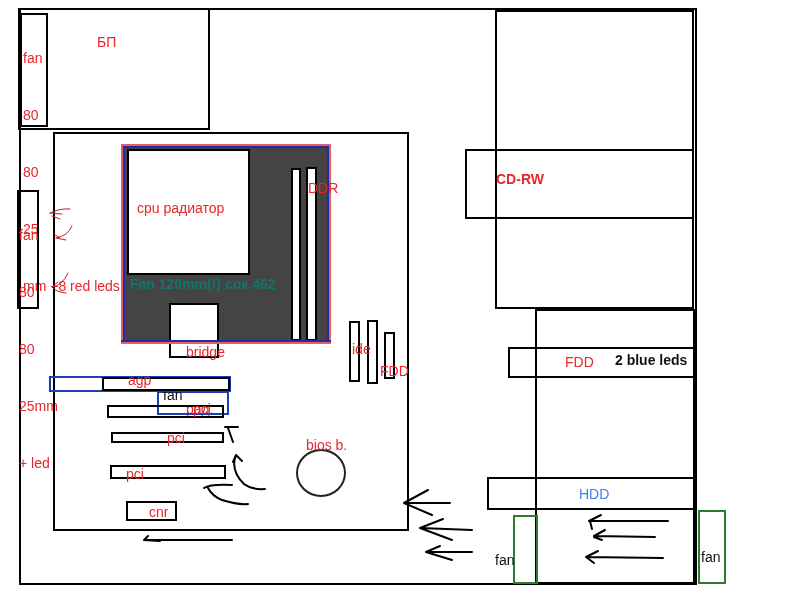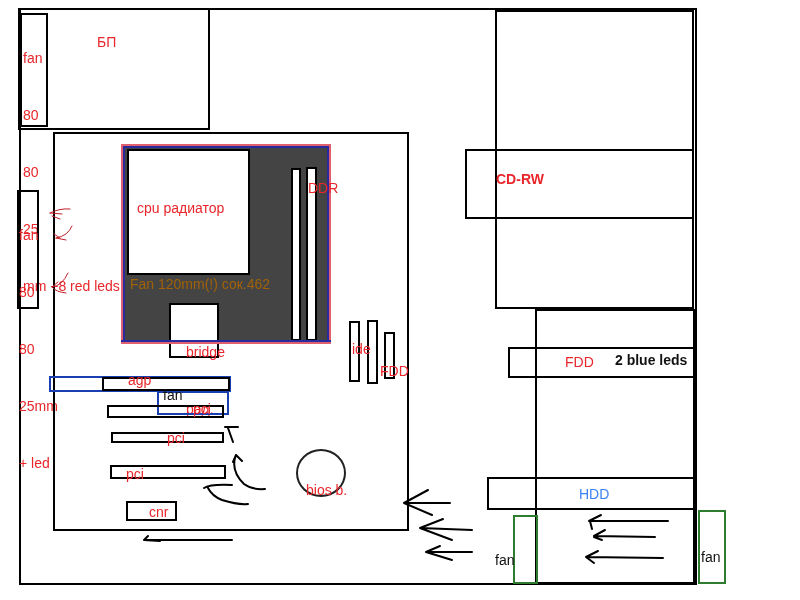--- a/index.html
+++ b/index.html
@@ -2,21 +2,21 @@
 <html><head>
 <meta charset="utf-8">
 <style>
   html,body{margin:0;padding:0;background:#ffffff;}
   body{width:800px;height:600px;position:relative;overflow:hidden;font-family:"Liberation Sans",sans-serif;}
   .abs{position:absolute;box-sizing:border-box;}
   .blk{border:2px solid #000;}
   .red{color:#e8262b;}
   .blk-t{color:#111;}
   .grn{color:#3b82f6;}
-  .wht{color:#a16207;}
+  .wht{color:#0f766e;font-weight:bold;}
   .t{position:absolute;font-size:14px;line-height:19px;white-space:nowrap;}
   .stack{position:absolute;font-size:14px;line-height:19px;white-space:pre;}
   svg.overlay{position:absolute;left:0;top:0;width:800px;height:600px;pointer-events:none;}
 </style>
 </head>
 <body>
 
 <div class="abs blk" style="left:19px;top:8px;width:678px;height:577px;"></div>
 
 <div class="abs blk" style="left:18px;top:8px;width:192px;height:122px;"></div>
@@ -73,21 +73,21 @@
 <div class="t red" style="left:193px;top:400px;">pci</div>
 <div class="abs blk" style="left:111px;top:432px;width:113px;height:11px;"></div>
 <div class="t red" style="left:167px;top:429px;">pci</div>
 <div class="abs blk" style="left:110px;top:465px;width:116px;height:14px;"></div>
 <div class="t red" style="left:126px;top:465px;">pci</div>
 
 <div class="abs blk" style="left:126px;top:501px;width:51px;height:20px;"></div>
 <div class="t red" style="left:149px;top:503px;">cnr</div>
 
 <div class="abs" style="left:296px;top:449px;width:50px;height:48px;border:2px solid #222;border-radius:50%;"></div>
-<div class="t red" style="left:306px;top:481px;">bios b.</div>
+<div class="t red" style="left:306px;top:436px;">bios b.</div>
 
 <div class="abs blk" style="left:495px;top:10px;width:199px;height:299px;"></div>
 <div class="abs blk" style="left:465px;top:149px;width:229px;height:70px;"></div>
 <div class="t red" style="left:496px;top:170px;font-weight:bold;">CD-RW</div>
 
 <div class="abs blk" style="left:535px;top:309px;width:160px;height:275px;"></div>
 <div class="abs blk" style="left:508px;top:347px;width:187px;height:31px;"></div>
 <div class="t red" style="left:565px;top:353px;">FDD</div>
 <div class="t blk-t" style="left:615px;top:351px;font-weight:bold;">2 blue leds</div>
 

